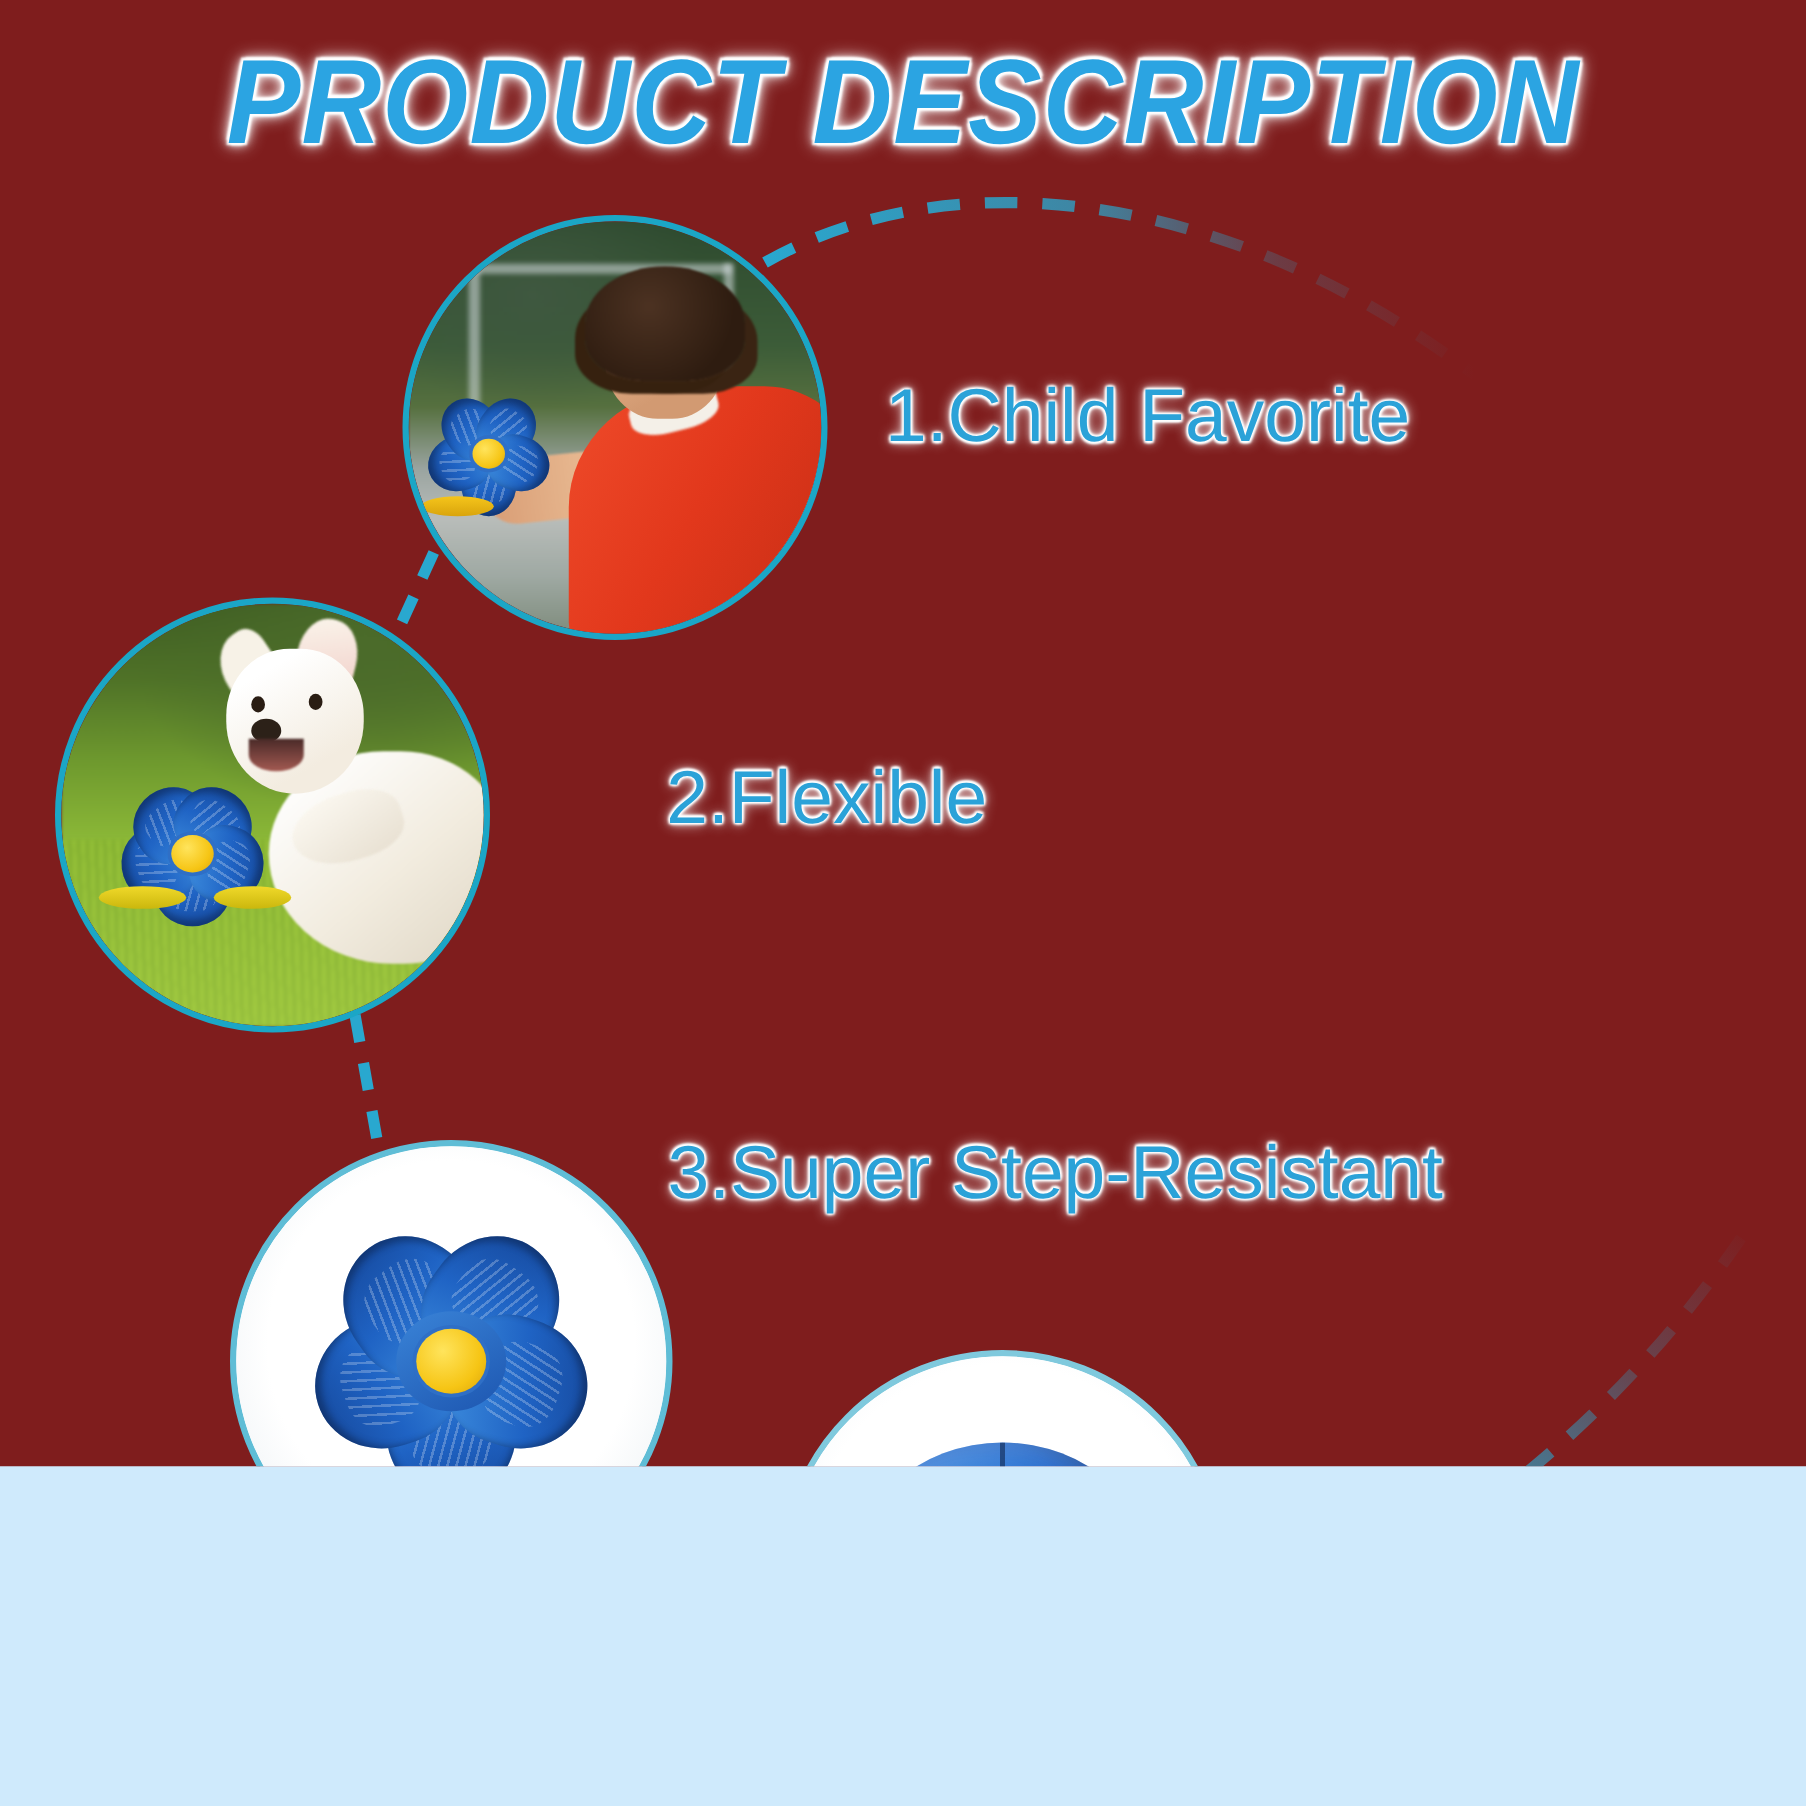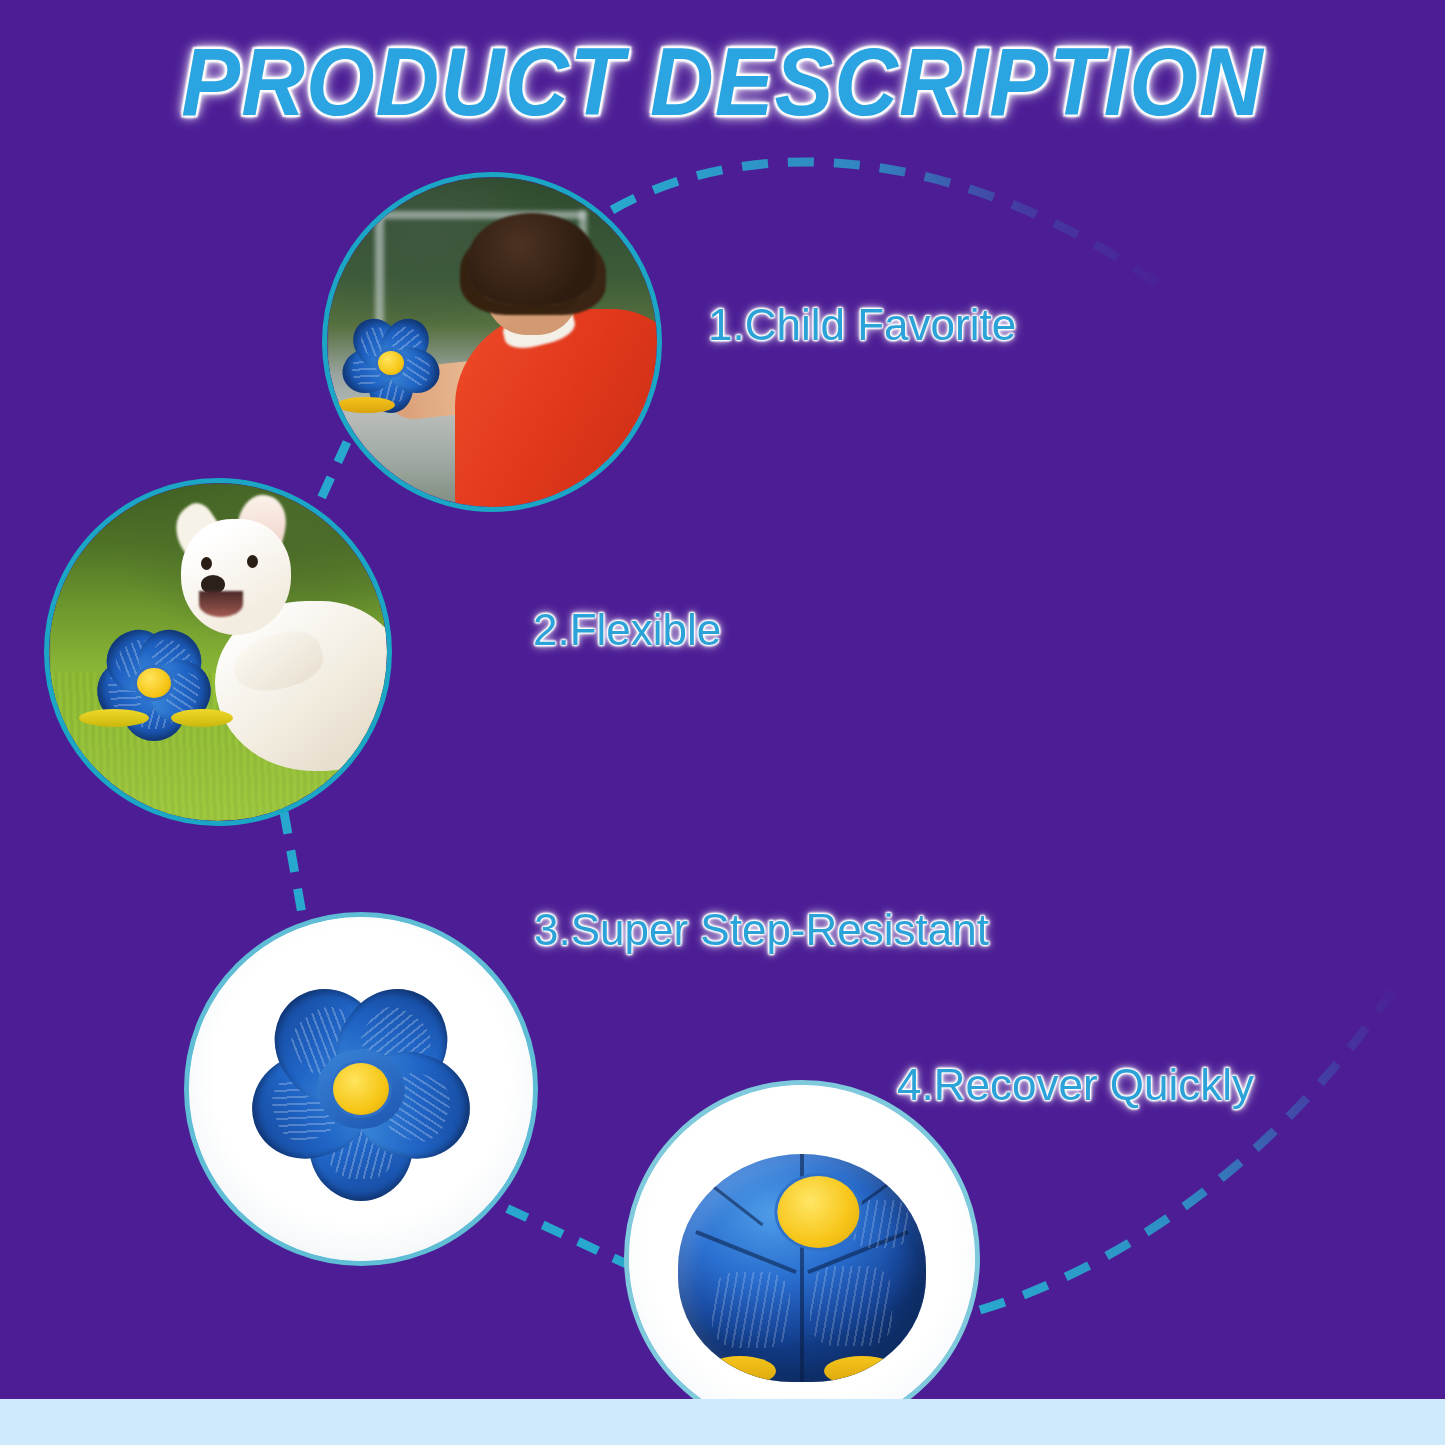--- a/index.html
+++ b/index.html
@@ -9,22 +9,22 @@
   body {
     width: 1445px;
     height: 1445px;
     background: #cfeafc;
     font-family: "Liberation Sans", sans-serif;
     overflow: hidden;
   }
   #stage {
     position: relative;
     width: 1445px;
-    height: 1399px;
-    background: #4c1d95;
+    height: 1173px;
+    background: #7f1d1d;
     overflow: hidden;
   }
 
   
   .title {
     position: absolute;
     top: 34px;
     left: 0;
     width: 1445px;
     text-align: center;
@@ -40,21 +40,21 @@
        0 0 16px #ffffff, 2px 2px 2px #ffffff, -2px -2px 2px #ffffff,
        2px -2px 2px #ffffff, -2px 2px 2px #ffffff;
     white-space: nowrap;
     line-height: 1;
   }
 
   
   .label {
     position: absolute;
     font-family: "Liberation Sans", sans-serif;
-    font-size: 44px;
+    font-size: 60px;
     font-weight: normal;
     color: #2ba2d8;
     white-space: nowrap;
     line-height: 1;
     text-shadow:
        0 0 3px #ffffff, 0 0 6px #ffffff, 0 0 11px #ffffff,
        1px 1px 2px #ffffff, -1px -1px 2px #ffffff,
        1px -1px 2px #ffffff, -1px 1px 2px #ffffff;
   }
   #label-1 { left: 708px; top: 303px; }
@@ -373,15 +373,14 @@
 
         <div class="dome-foot" style="left:26px;width:72px;"></div>
         <div class="dome-foot" style="right:26px;width:76px;"></div>
       </div>
     </div>
   </div>
 
   <div class="label" id="label-1">1.Child Favorite</div>
   <div class="label" id="label-2">2.Flexible</div>
   <div class="label" id="label-3">3.Super Step-Resistant</div>
-  <div class="label" id="label-4">4.Recover Quickly</div>
 
 </div>
 
 </body></html>

